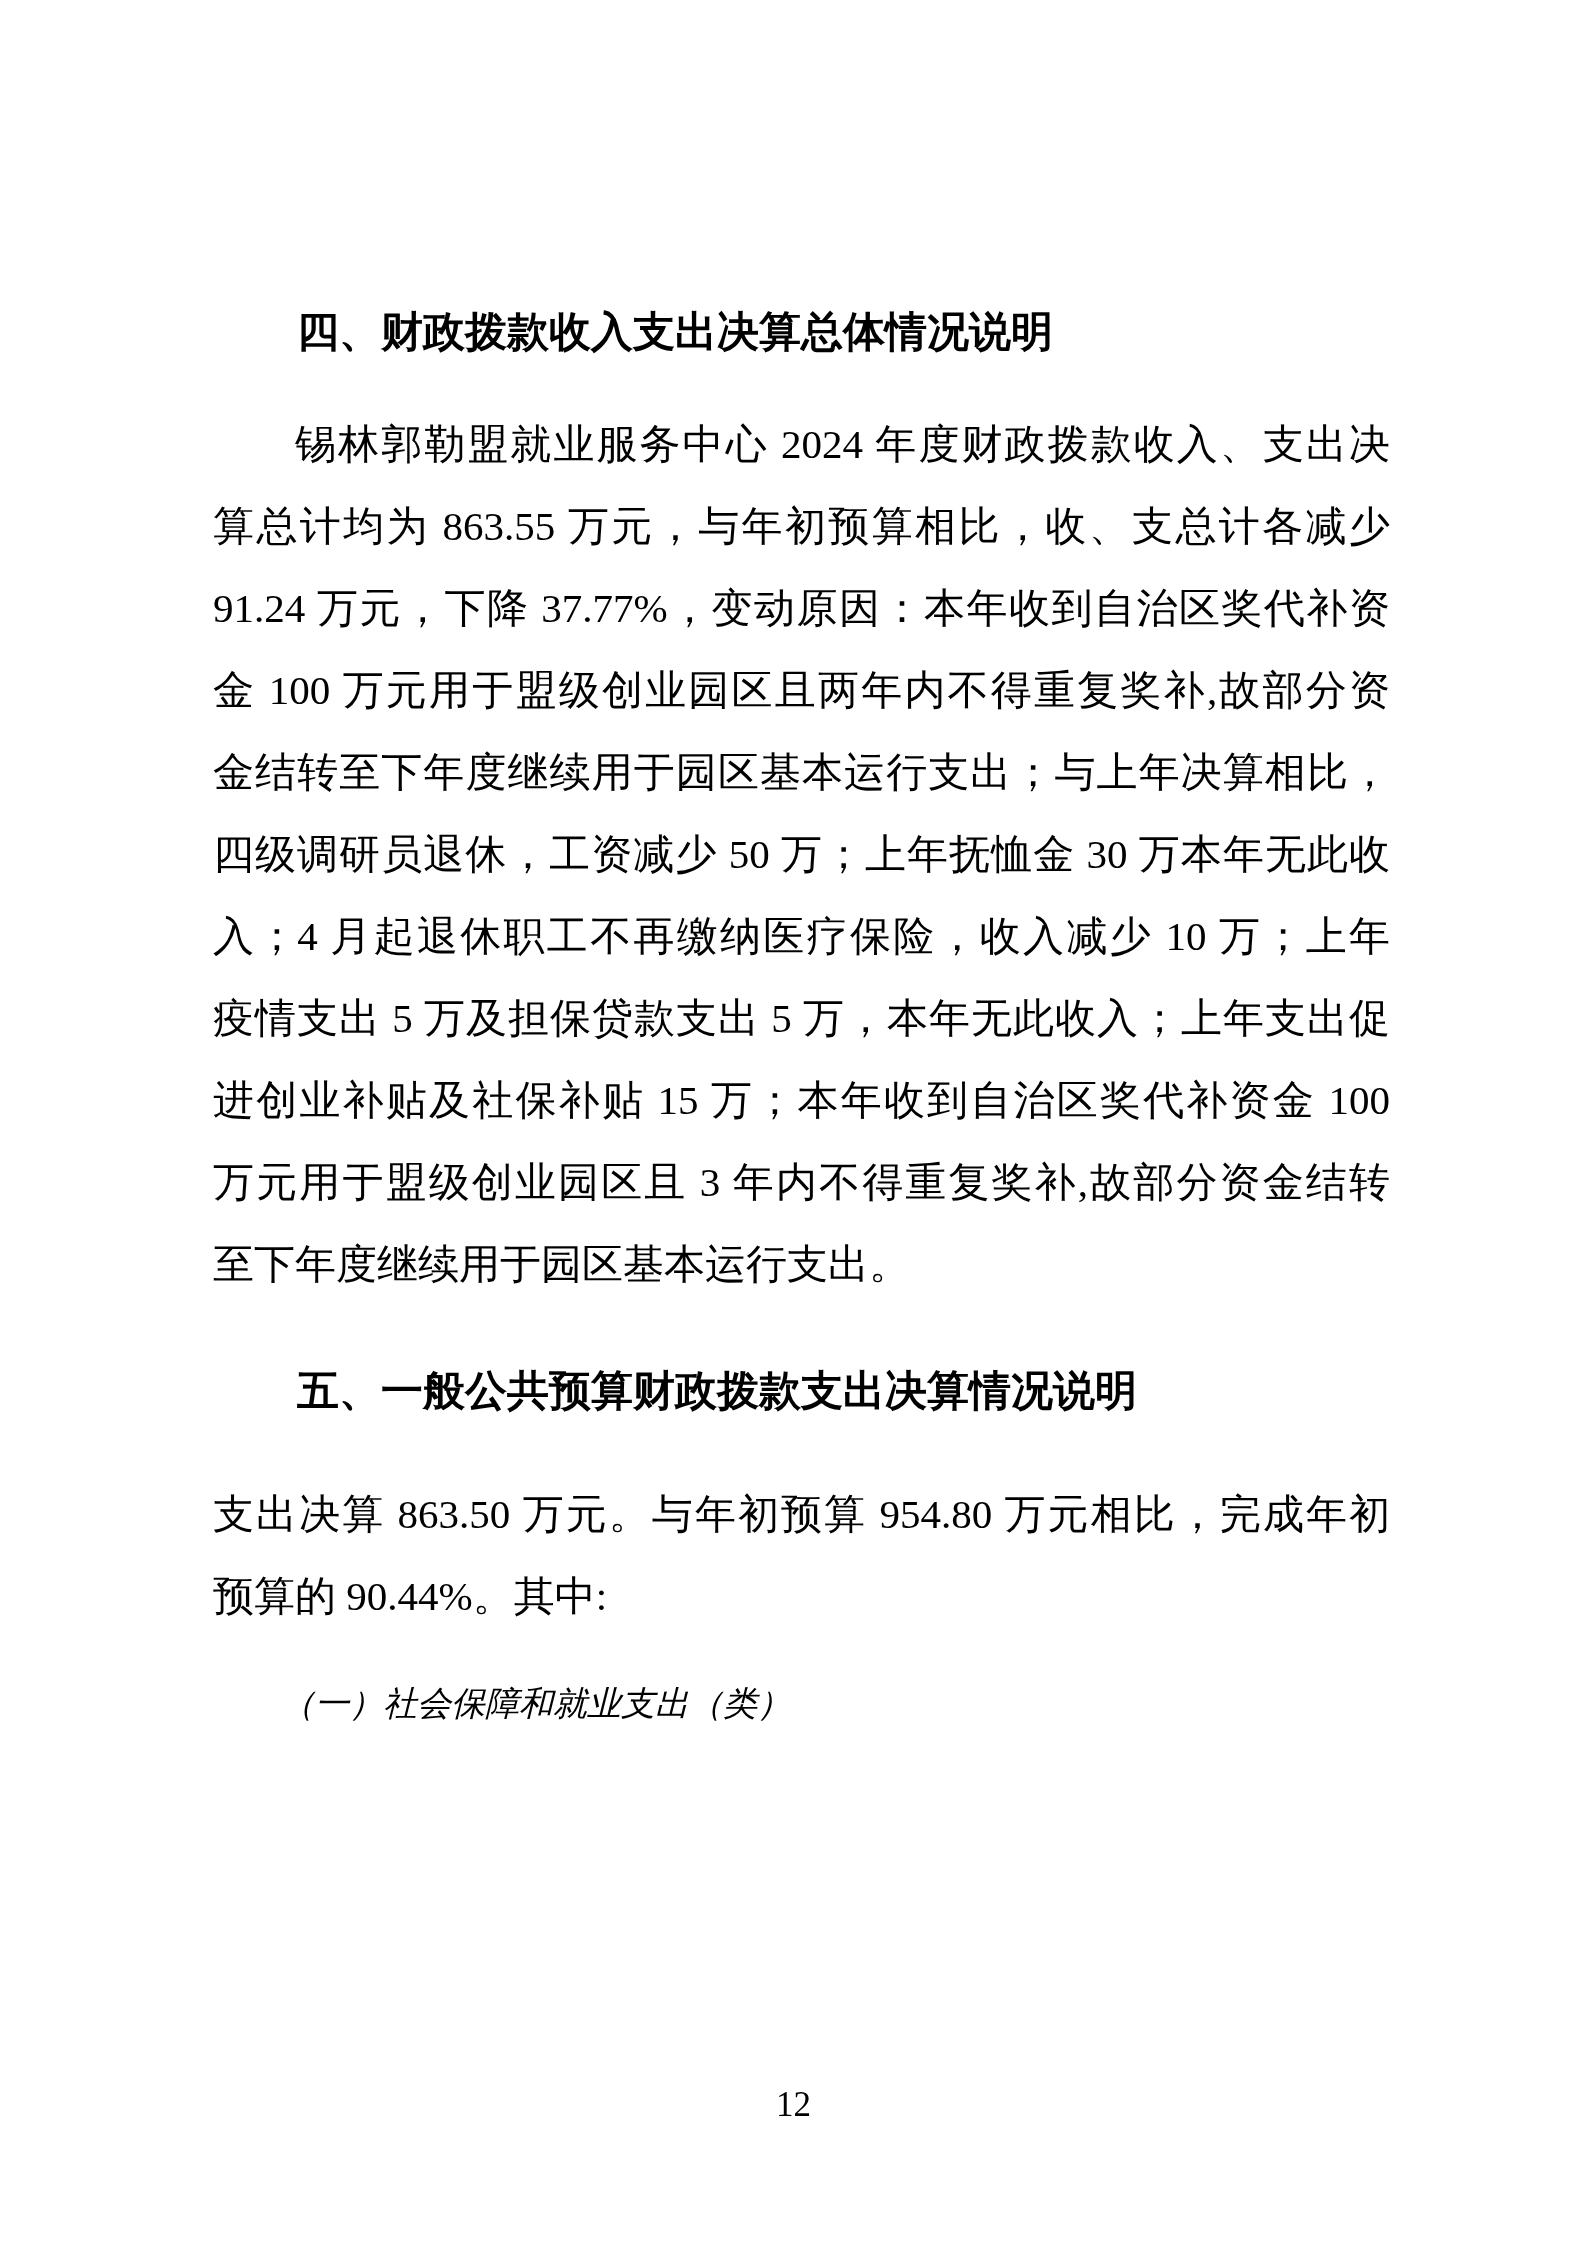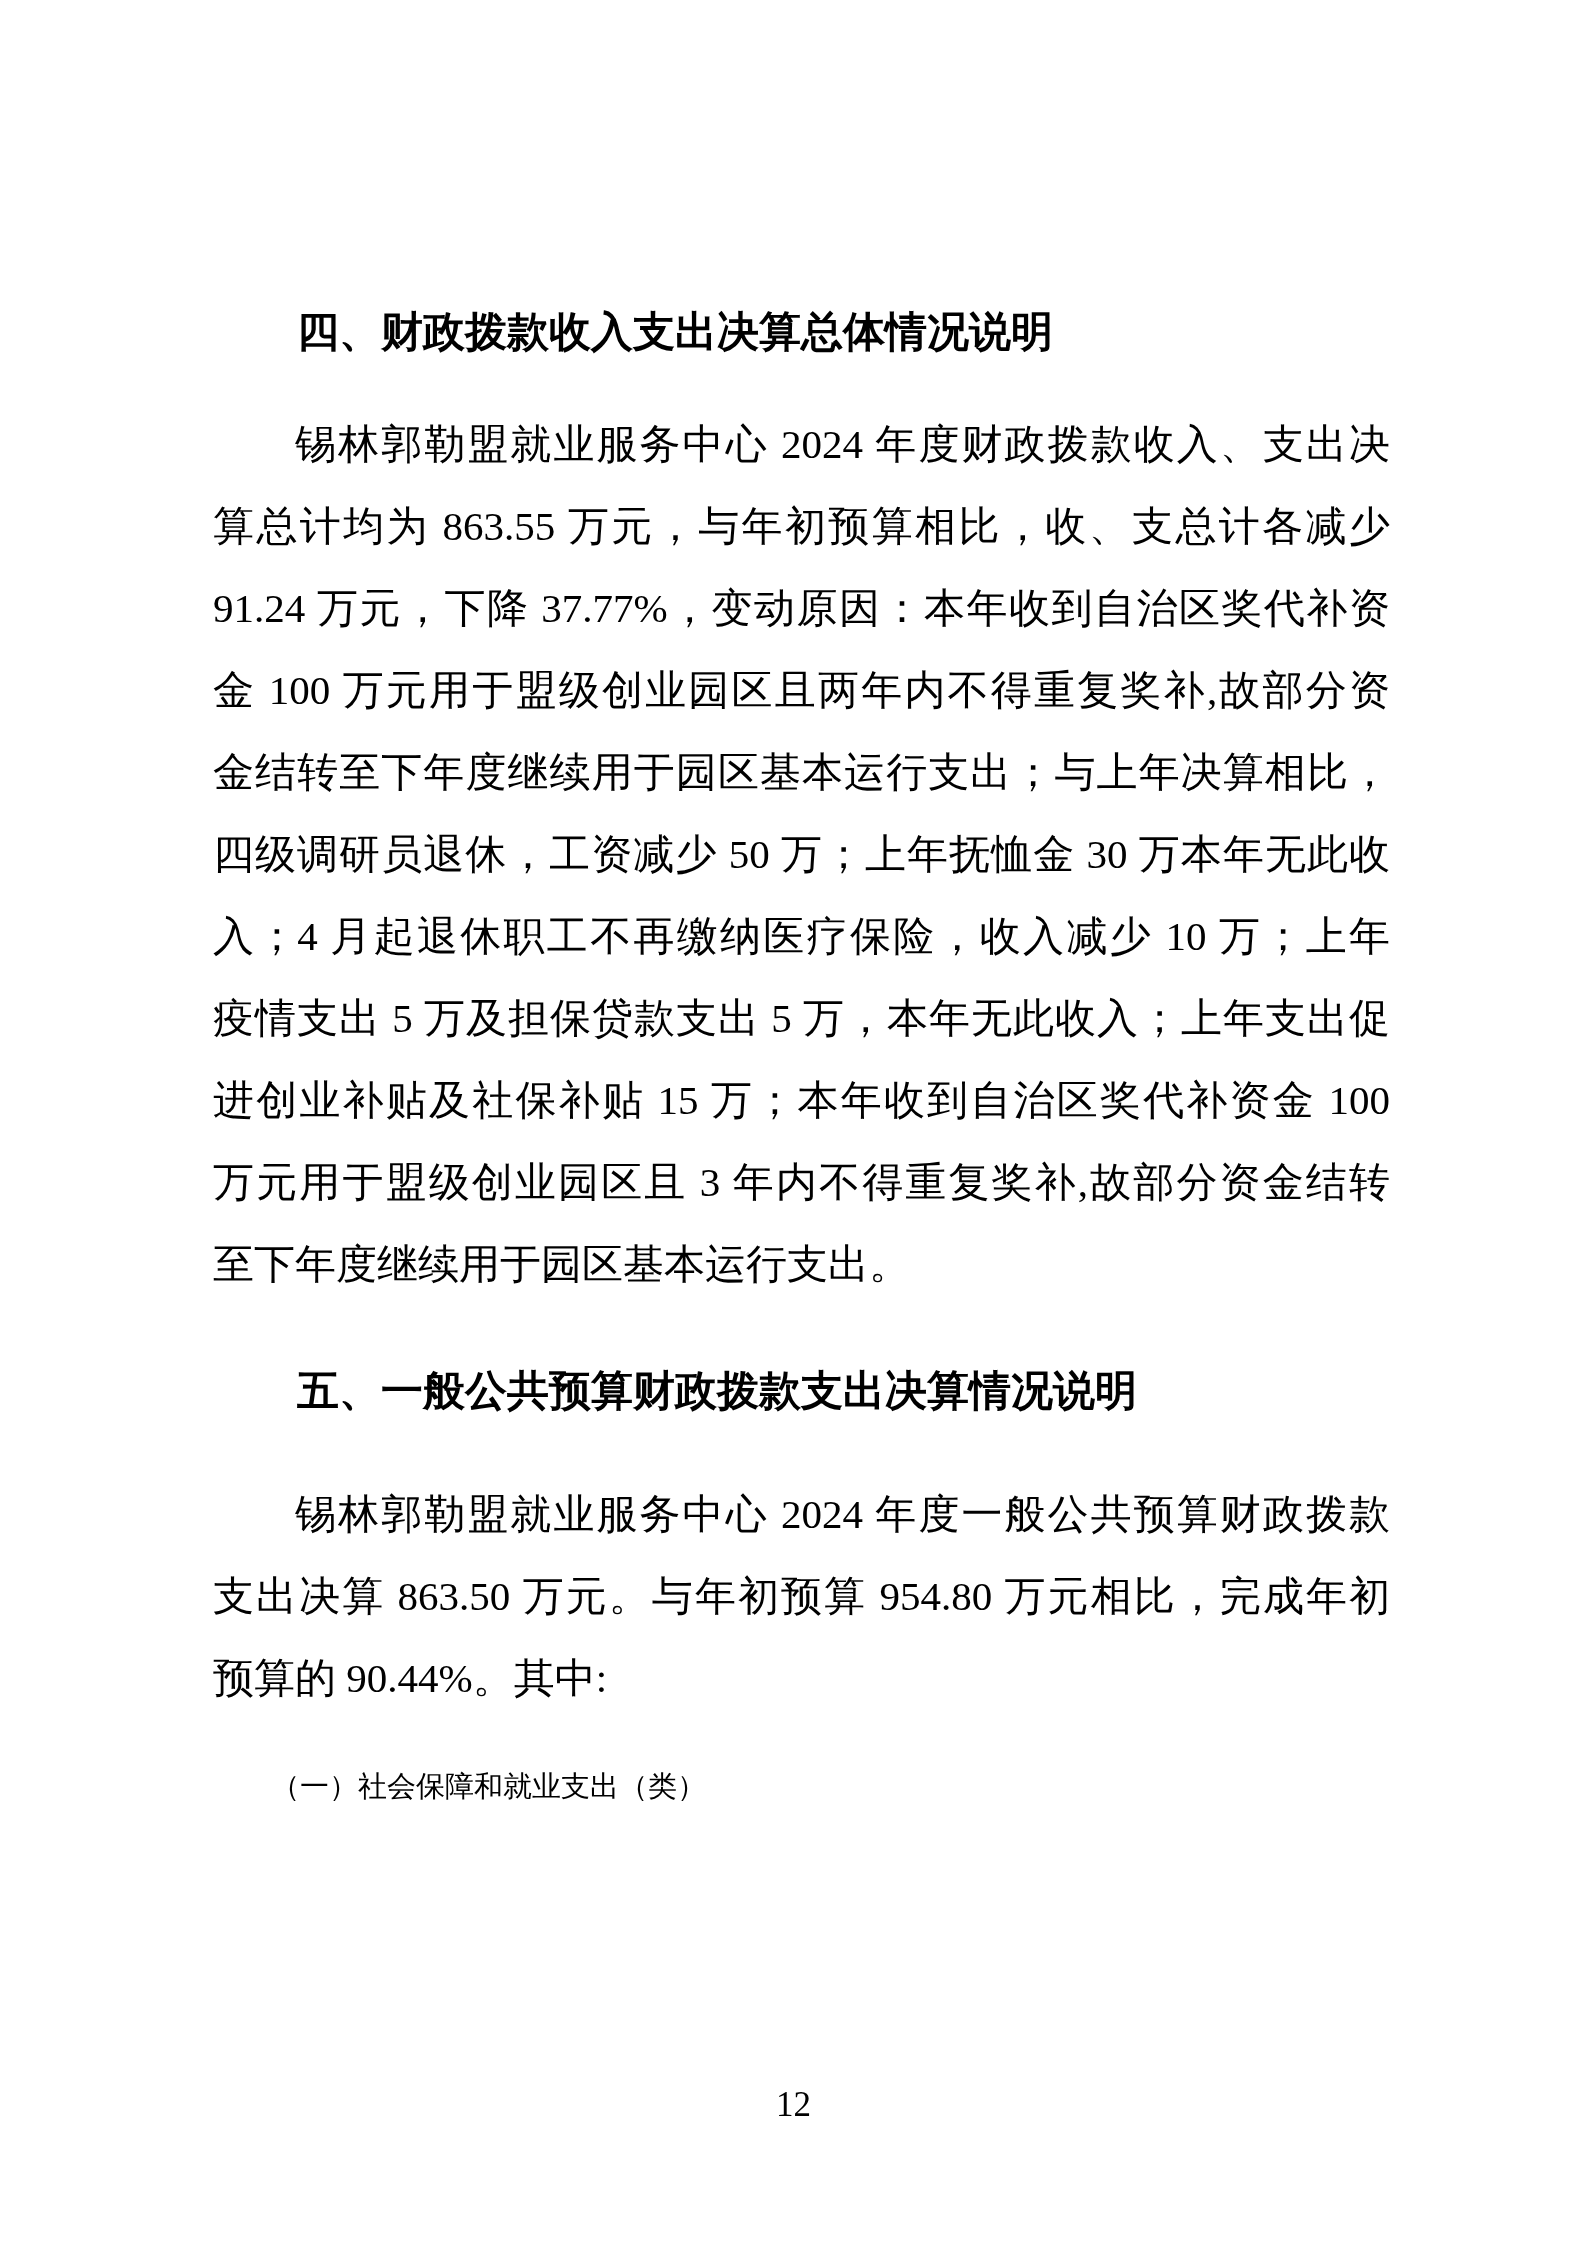--- a/index.html
+++ b/index.html
@@ -32,23 +32,24 @@
   .para { margin: 0; }
   .line {
     font-size: 41px;
     line-height: 82px;
     text-align: justify;
     text-align-last: justify;
   }
   .line.first { text-indent: 2em; }
   .line.last  { text-align-last: left; }
   .sub-heading {
-    font-size: 29px;
+    font-size: 34px;
     line-height: 82px;
     text-indent: 2em;
+    font-style: italic;
     margin-top: 26px;
     white-space: nowrap;
   }
   .footer {
     position: absolute;
     top: 2090px;
     left: 0;
     width: 100%;
     text-align: center;
     font-size: 35px;
@@ -73,21 +74,20 @@
       <div class="line">入；4 月起退休职工不再缴纳医疗保险，收入减少 10 万；上年</div>
       <div class="line">疫情支出 5 万及担保贷款支出 5 万，本年无此收入；上年支出促</div>
       <div class="line">进创业补贴及社保补贴 15 万；本年收到自治区奖代补资金 100</div>
       <div class="line">万元用于盟级创业园区且 3 年内不得重复奖补,故部分资金结转</div>
       <div class="line last">至下年度继续用于园区基本运行支出。</div>
     </div>
 
     <div class="heading heading-2">五、一般公共预算财政拨款支出决算情况说明</div>
 
     <div class="para">
-      <div class="line first">锡林郭勒盟就业服务中心 2024 年度一般公共预算财政拨款</div>
       <div class="line">支出决算 863.50 万元。与年初预算 954.80 万元相比，完成年初</div>
       <div class="line last">预算的 90.44%。其中:</div>
     </div>
 
     <div class="sub-heading">（一）社会保障和就业支出（类）</div>
 
   </div>
 
   <div class="footer">
     <span>12</span>

